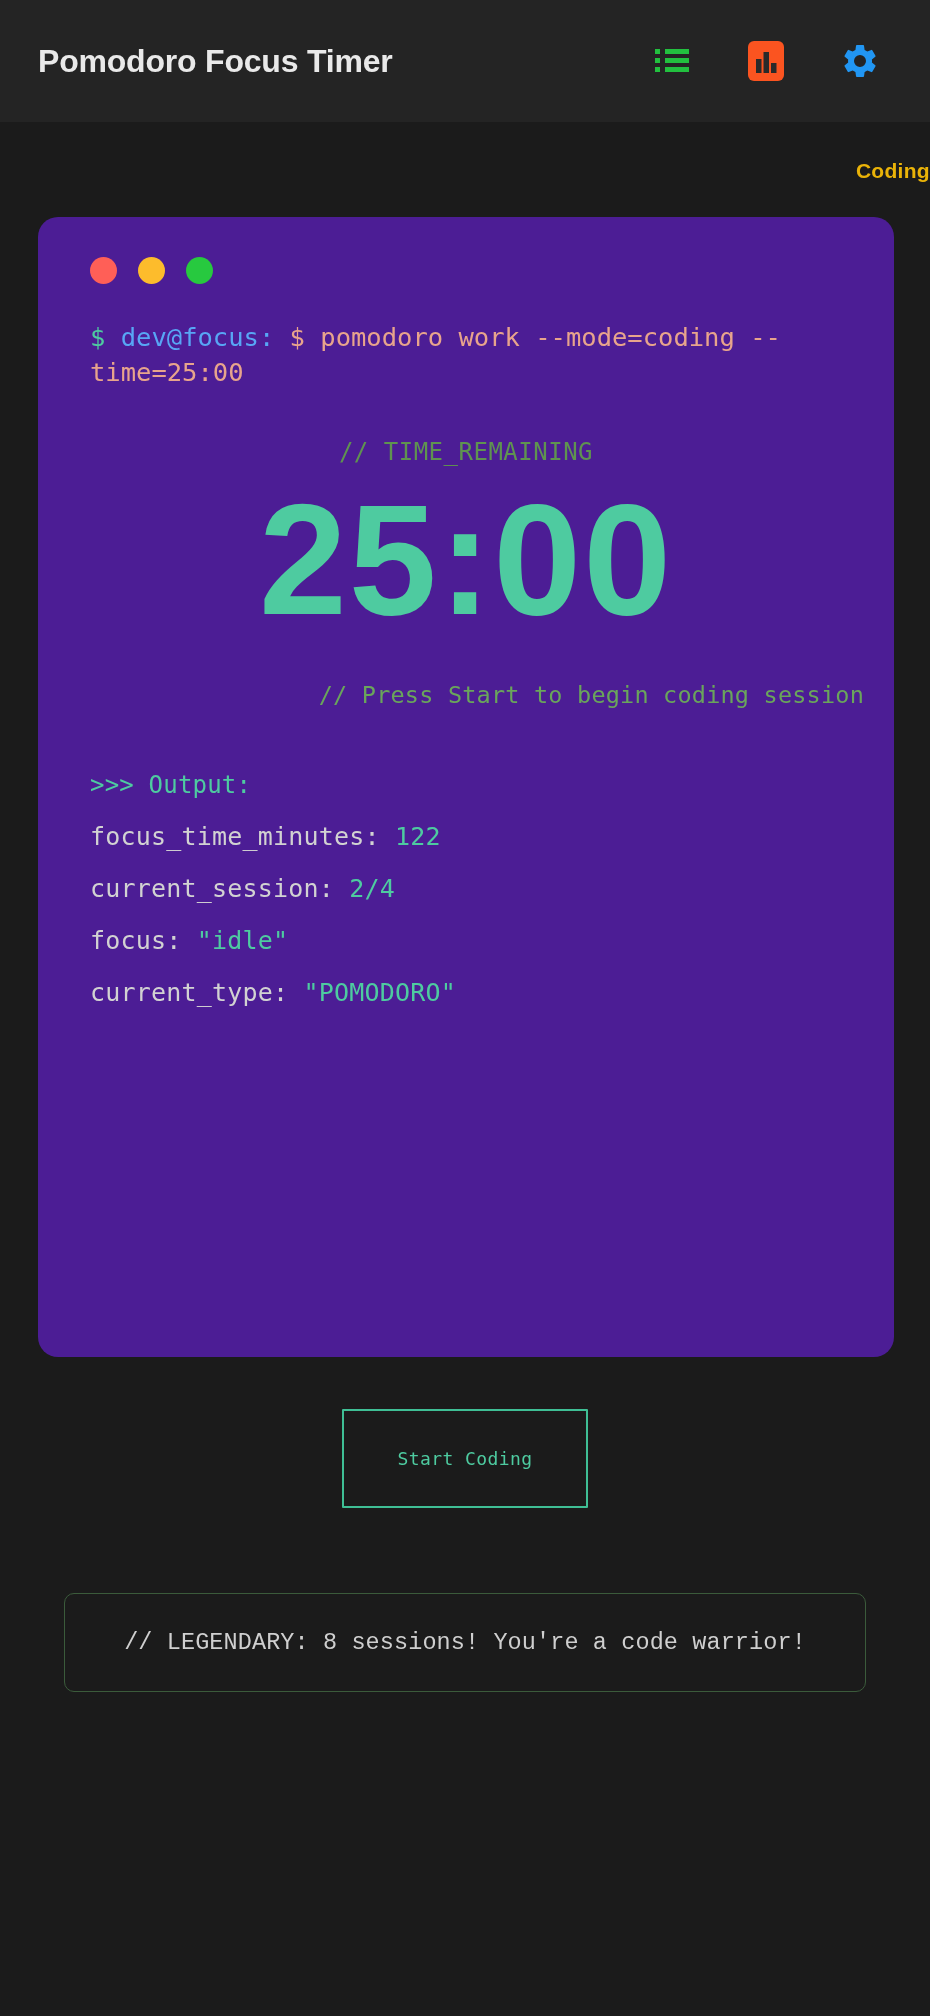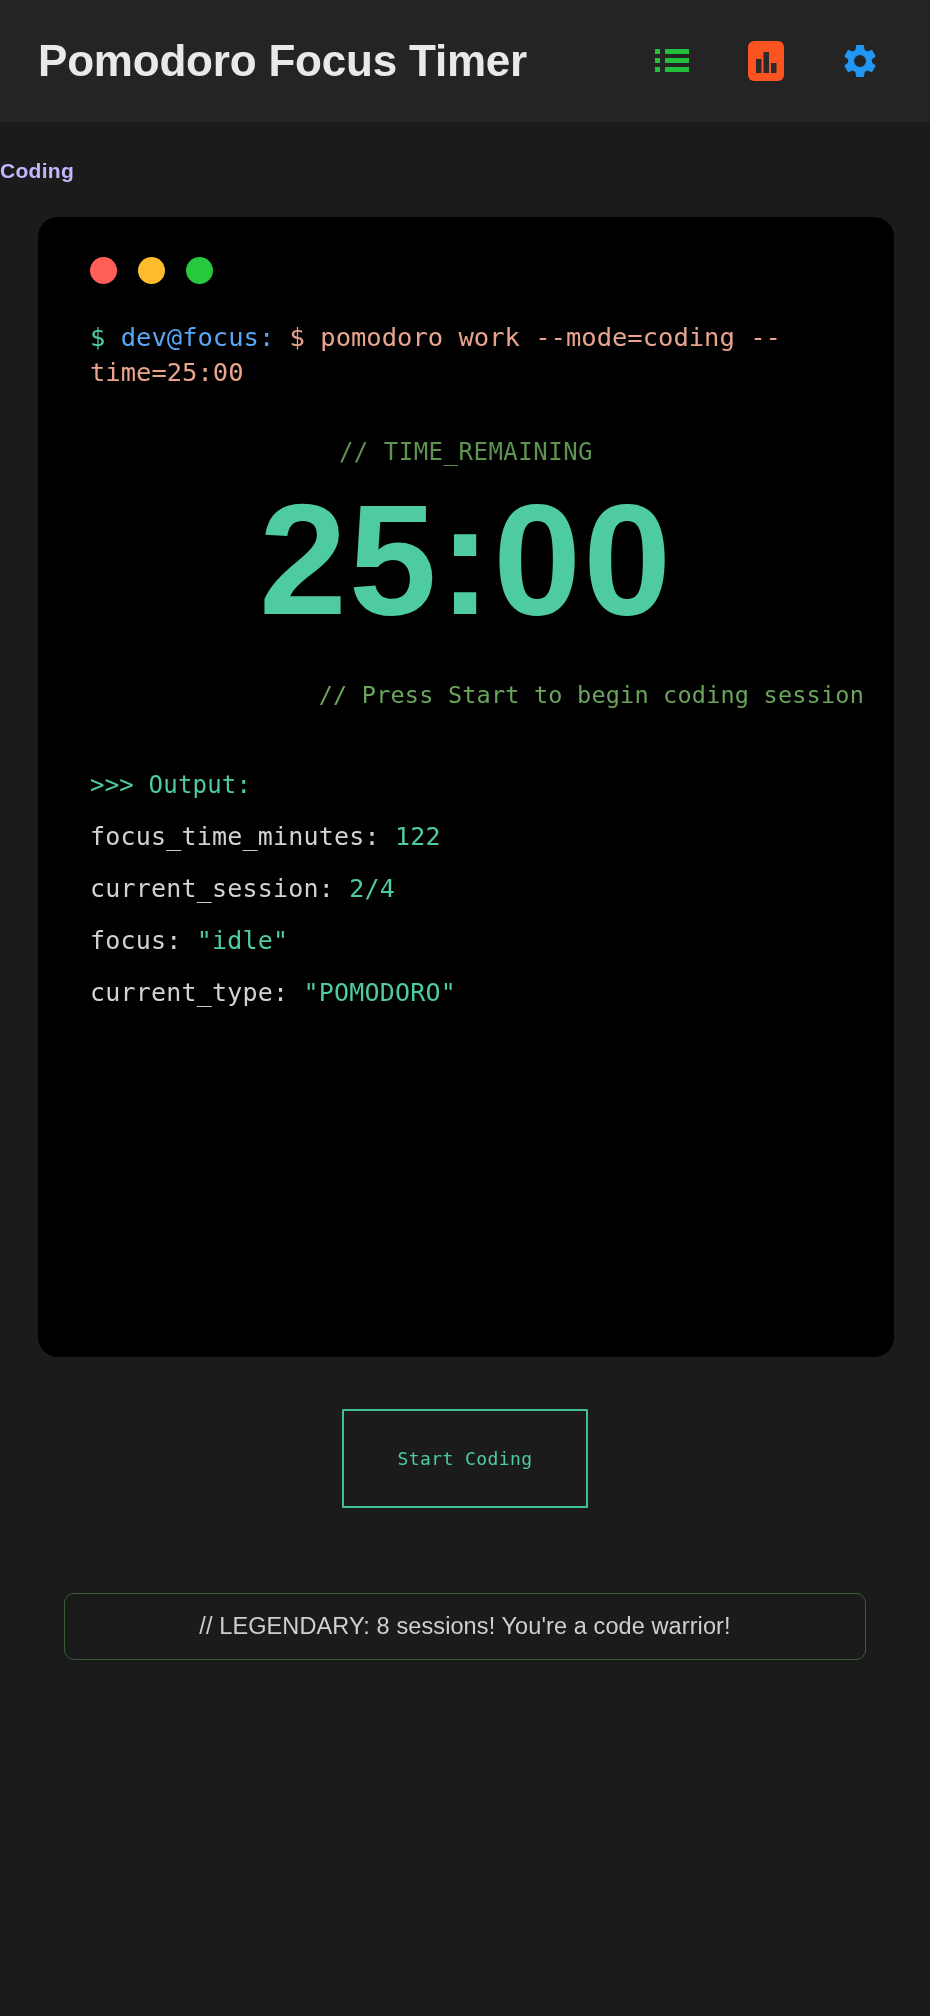--- a/index.html
+++ b/index.html
@@ -24,21 +24,21 @@
   
   .header {
     height: 122px;
     background: #242424;
     display: flex;
     align-items: center;
     padding: 0 30px 0 38px;
   }
 
   .app-title {
-    font-size: 44px;
+    font-size: 32px;
     font-weight: bold;
     color: #e9e9e9;
     letter-spacing: -0.2px;
     line-height: 1;
     white-space: nowrap;
   }
 
   .header-spacer { flex: 1 1 auto; }
 
   .header-actions {
@@ -62,32 +62,32 @@
 
   
   .list-icon { display: block; }
   
   .chart-icon { display: block; }
   
   .gear-icon { display: block; }
 
   
   .mode-label {
-    text-align: left;
-    color: #c4b5fd;
+    text-align: right;
+    color: #eab308;
     font-size: 21px;
     font-weight: bold;
     letter-spacing: 0.3px;
     margin-top: 37px;
   }
 
   
   .terminal {
     margin: 34px 36px 0 38px;
-    background: #000000;
+    background: #4c1d95;
     border-radius: 20px;
     padding: 28px 30px 34px 30px;
     min-height: 1140px;
   }
 
   .dots {
     display: flex;
     gap: 21px;
     padding: 12px 0 0 22px;
   }
@@ -176,23 +176,23 @@
     min-width: 246px;
     cursor: pointer;
     letter-spacing: 0.4px;
   }
 
   
   .footer-msg {
     margin: 85px 64px 0 64px;
     border: 1px solid #3b5b3b;
     border-radius: 10px;
-    padding: 16px 28px;
+    padding: 32px 28px;
     text-align: center;
-    font-family: Liberation Sans, sans-serif;
+    font-family: Liberation Mono, monospace;
     font-size: 23.5px;
     line-height: 1.42;
     color: #cfcfcf;
     letter-spacing: 0.1px;
   }
 </style>
 </head>
 <body>
 
 <div class="app">

